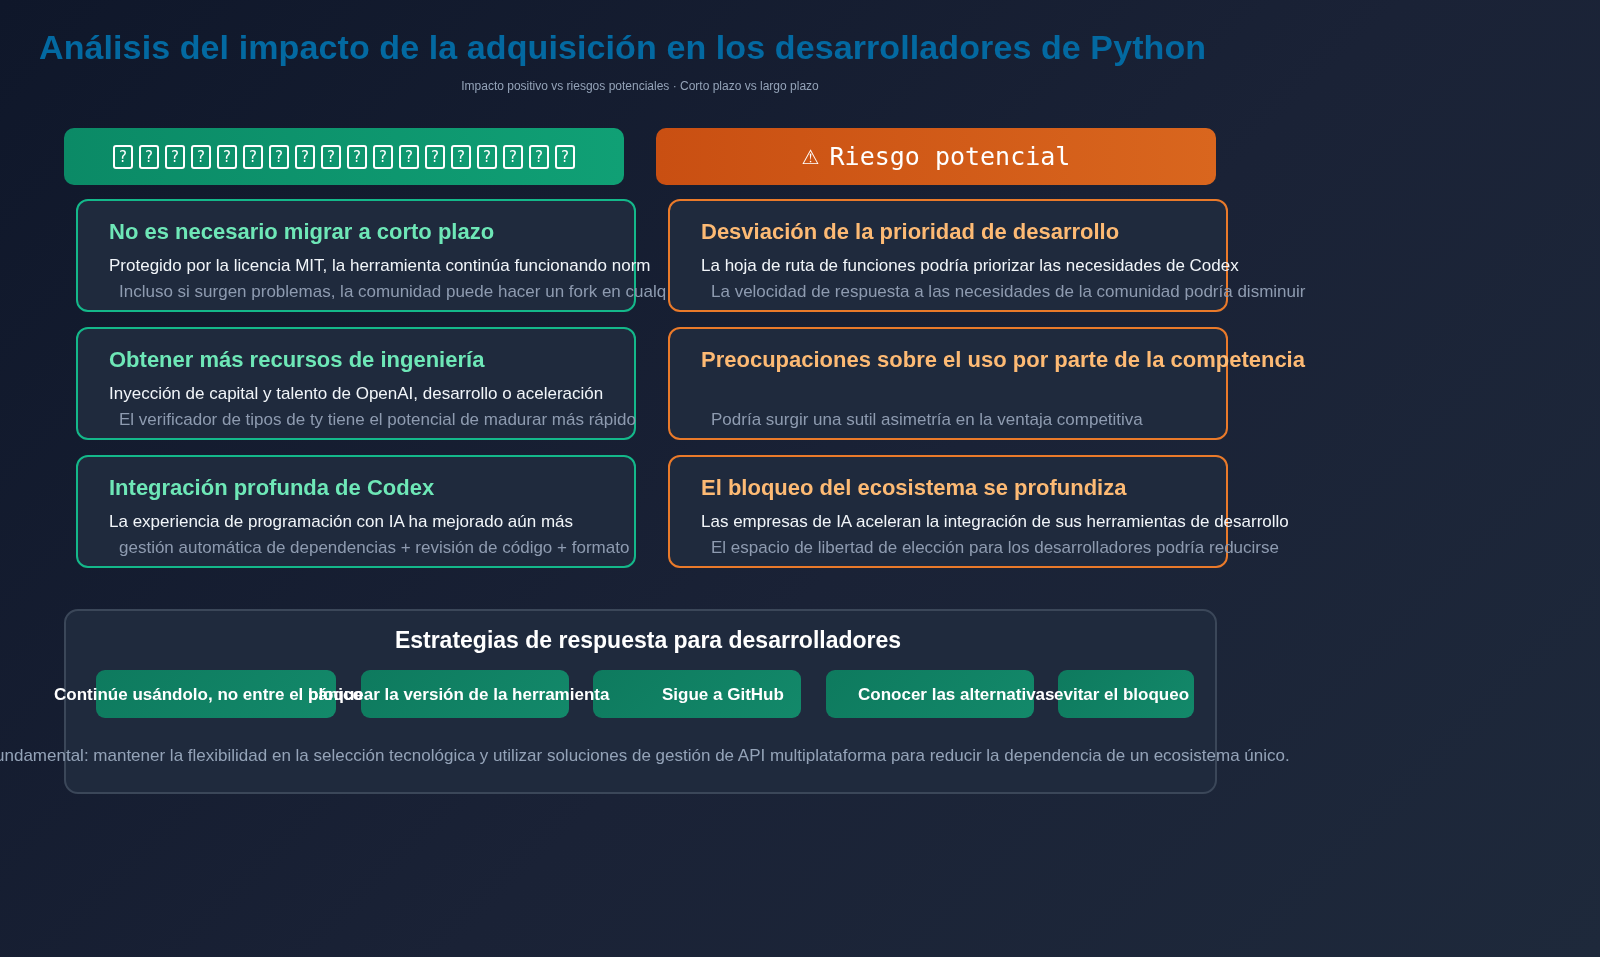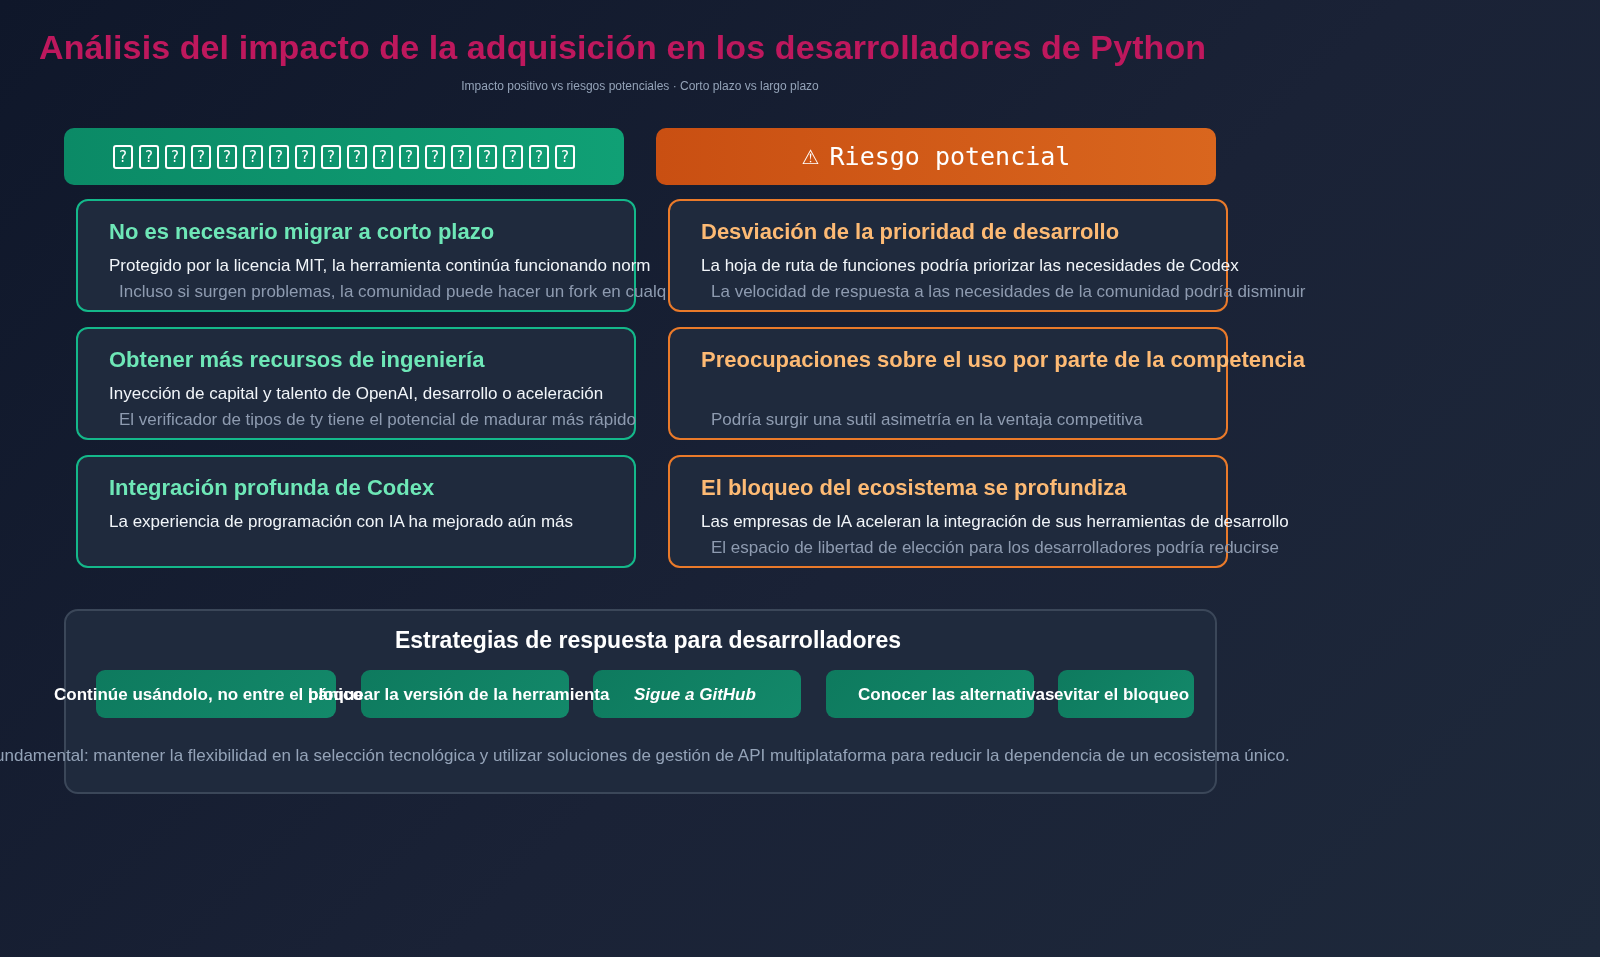--- a/index.html
+++ b/index.html
@@ -5,21 +5,21 @@
     * { box-sizing: border-box; margin: 0; padding: 0; }
     html, body { width: 1600px; height: 957px; overflow: hidden; }
     body {
       background: linear-gradient(135deg, #0f172a 0%, #1a2236 55%, #1e293b 100%);
       font-family: "Liberation Sans", sans-serif;
       color: #fff;
       position: relative;
     }
     .title {
       position: absolute; left: 39px; top: 28px;
-      font-size: 34px; font-weight: bold; color: #be185d;
+      font-size: 34px; font-weight: bold; color: #0369a1;
       white-space: nowrap; letter-spacing: 0.1px;
     }
     .subtitle {
       position: absolute; left: 0; top: 79px; width: 1280px;
       text-align: center; font-size: 12px; color: #94a3b8; white-space: nowrap;
     }
     .col-header {
       position: absolute; top: 128px; height: 57px; width: 560px;
       border-radius: 10px; display: flex; align-items: center; justify-content: center;
       font-family: "DejaVu Sans Mono", monospace; font-size: 25px; color: #fff;
@@ -113,20 +113,21 @@
   <div class="c-line2">Incluso si surgen problemas, la comunidad puede hacer un fork en cualq</div>
 </div>
 <div class="card positive" style="top:327px;">
   <div class="c-title">Obtener más recursos de ingeniería</div>
   <div class="c-line1">Inyección de capital y talento de OpenAI, desarrollo o aceleración</div>
   <div class="c-line2">El verificador de tipos de ty tiene el potencial de madurar más rápido</div>
 </div>
 <div class="card positive" style="top:455px;">
   <div class="c-title">Integración profunda de Codex</div>
   <div class="c-line1">La experiencia de programación con IA ha mejorado aún más</div>
+  <div class="c-line2">gestión automática de dependencias + revisión de código + formato</div>
 </div>
 
 <div class="card risk" style="top:199px;">
   <div class="c-title">Desviación de la prioridad de desarrollo</div>
   <div class="c-line1">La hoja de ruta de funciones podría priorizar las necesidades de Codex</div>
   <div class="c-line2">La velocidad de respuesta a las necesidades de la comunidad podría disminuir</div>
 </div>
 <div class="card risk" style="top:327px;">
   <div class="c-title">Preocupaciones sobre el uso por parte de la competencia</div>
   <div class="c-line2">Podría surgir una sutil asimetría en la ventaja competitiva</div>
@@ -141,19 +142,19 @@
 <div class="strategy-title">Estrategias de respuesta para desarrolladores</div>
 
 <div class="strat-btn" style="left:96px; width:240px;"></div>
 <div class="strat-btn" style="left:361px; width:208px;"></div>
 <div class="strat-btn" style="left:593px; width:208px;"></div>
 <div class="strat-btn" style="left:826px; width:208px;"></div>
 <div class="strat-btn" style="left:1058px; width:136px;"></div>
 
 <div class="strat-label" style="left:54px;">Continúe usándolo, no entre el pánico</div>
 <div class="strat-label" style="left:308px;">bloquear la versión de la herramienta</div>
-<div class="strat-label" style="left:634px;font-style:italic;">Sigue a GitHub</div>
+<div class="strat-label" style="left:662px;">Sigue a GitHub</div>
 <div class="strat-label" style="left:858px;">Conocer las alternativas</div>
 <div class="strat-label" style="left:1054px;">evitar el bloqueo</div>
 
 <div class="note">
   <span>fundamental: mantener la flexibilidad en la selección tecnológica y utilizar soluciones de gestión de API multiplataforma para reducir la dependencia de un ecosistema único.</span>
 </div>
 
 </body></html>

